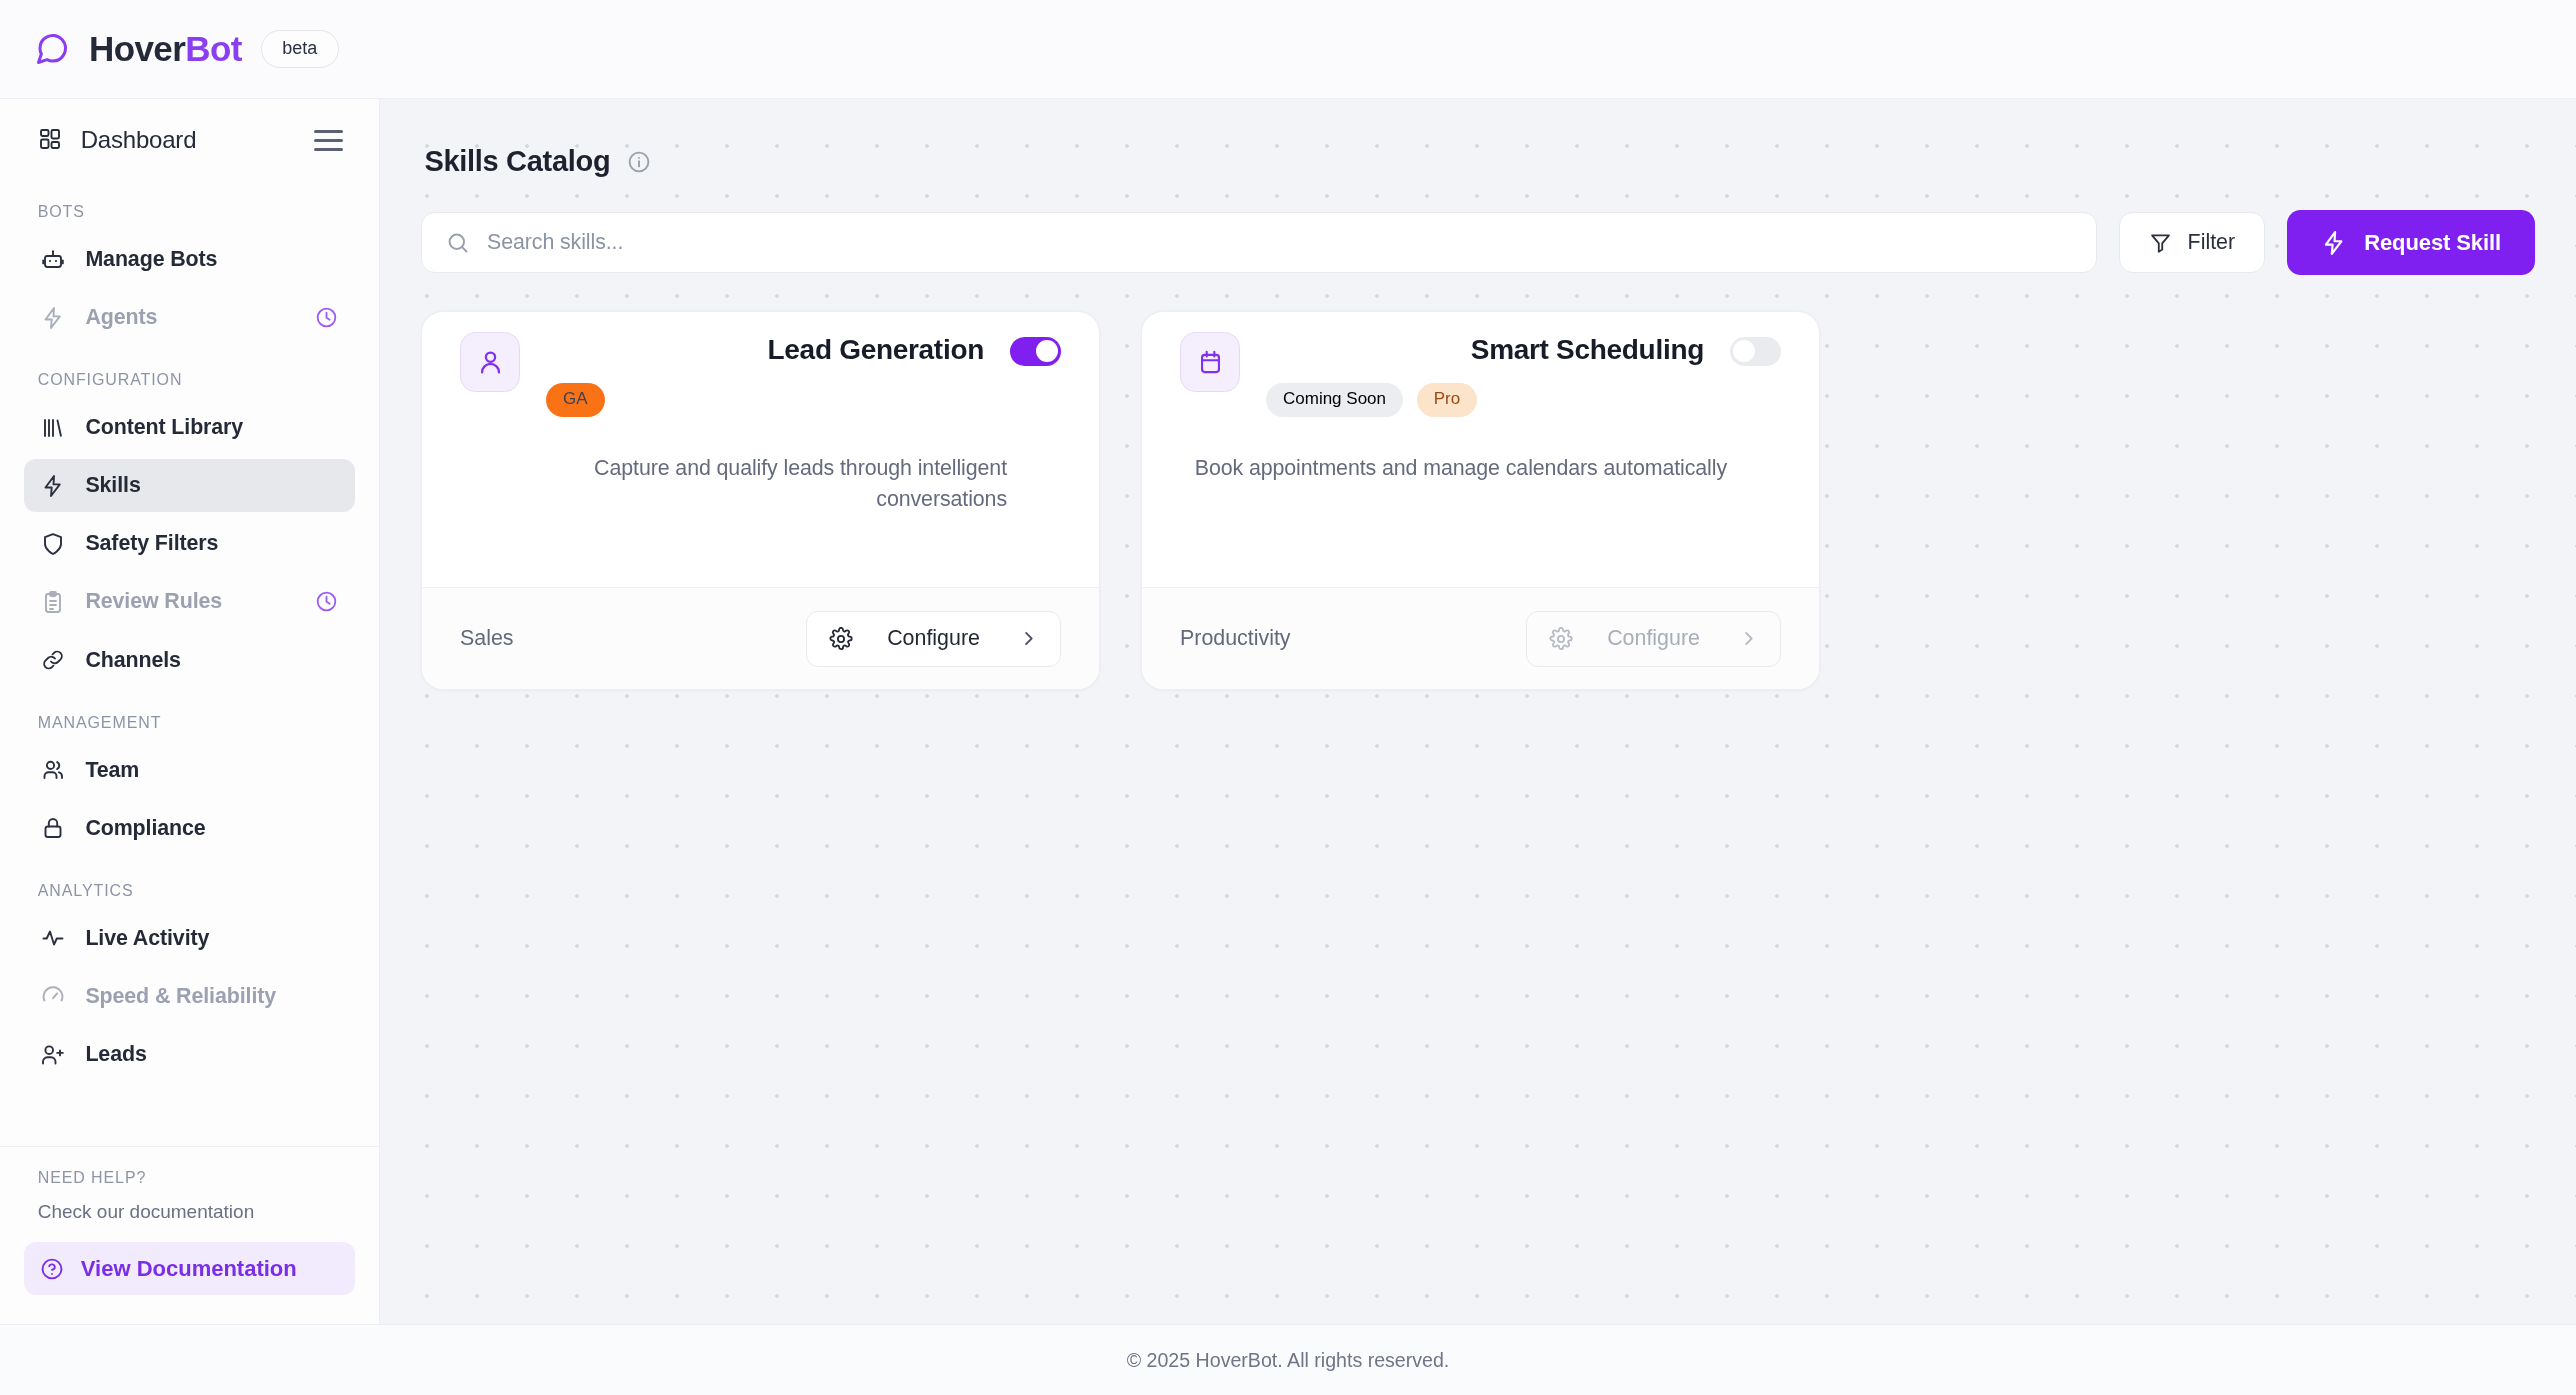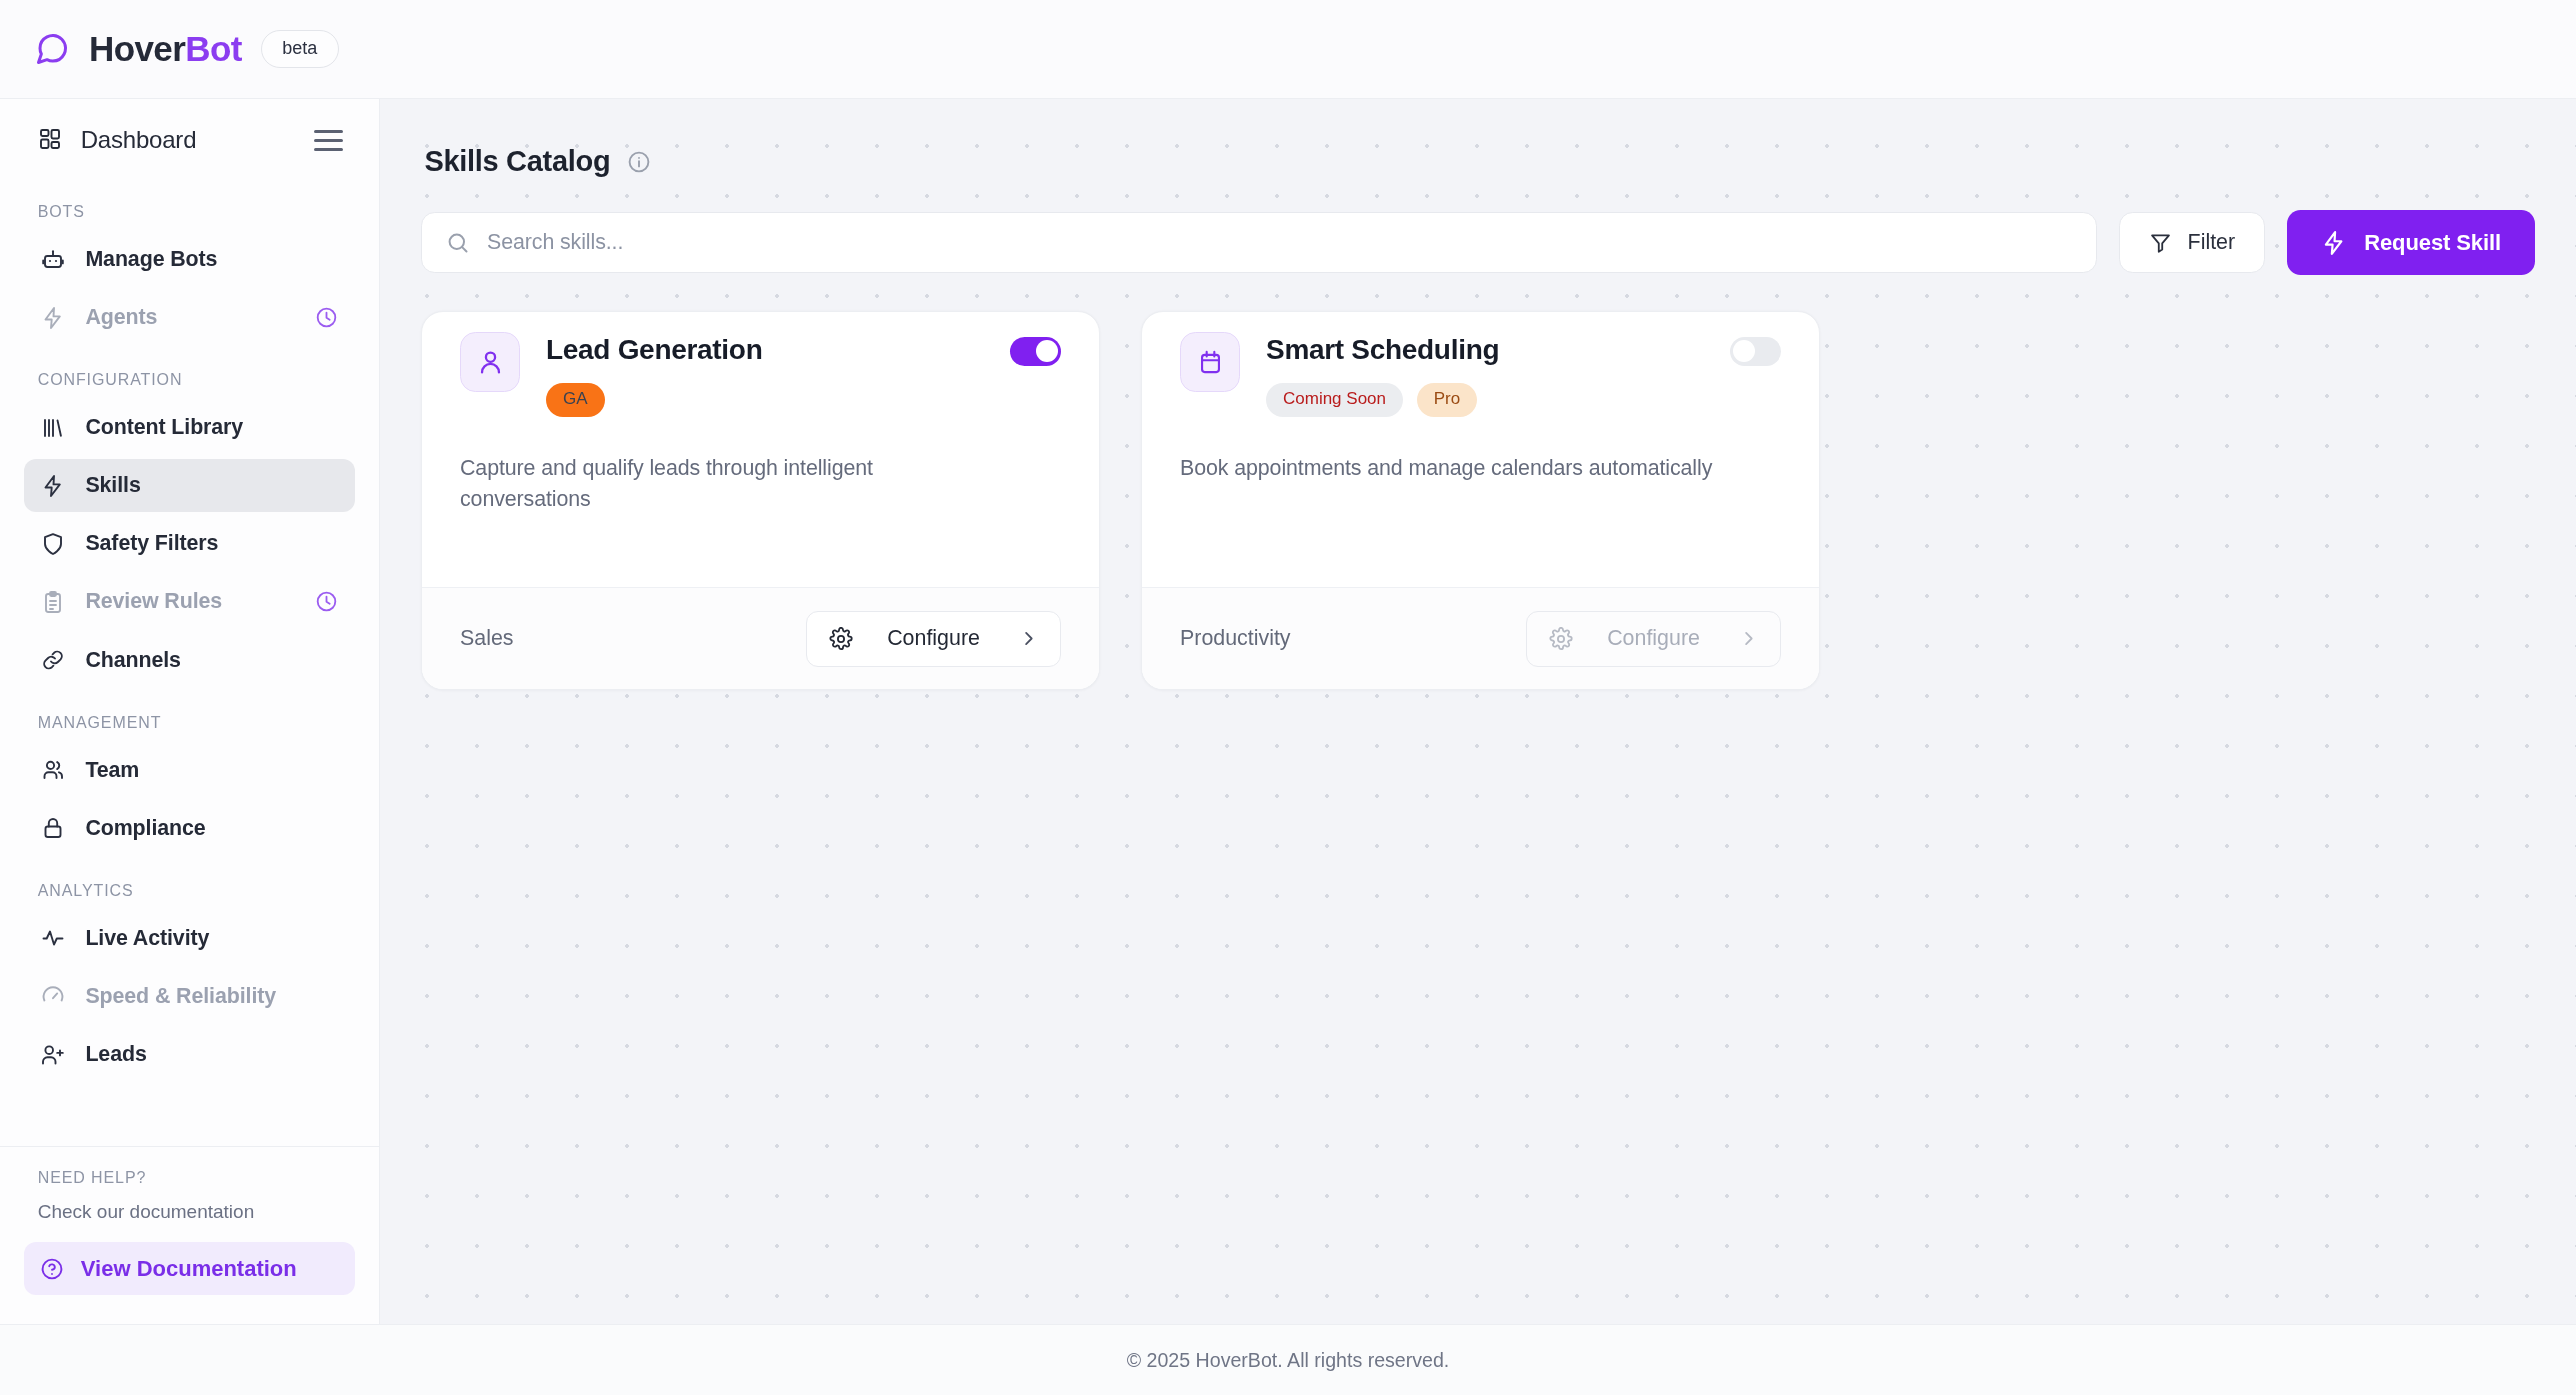--- a/index.html
+++ b/index.html
@@ -213,20 +213,21 @@
   
   .main {
     flex: 1;
     min-width: 0;
     background-color: #f3f4f8;
     background-image: radial-gradient(#d6d9e1 1.9px, transparent 1.9px);
     background-size: 50px 50px;
     background-position: 22px 22px;
     padding: 46px 41px 0 41px;
     overflow: hidden;
+    text-align: right;
   }
   .page-title-row {
     display: flex;
     align-items: center;
     gap: 17px;
     margin-bottom: 32px;
     padding-left: 3.4px;
   }
   .page-title {
     font-size: 29px;
@@ -327,21 +328,21 @@
   }
   .badges { display: flex; gap: 13.7px; align-items: center;}
   .badge {
     font-size: 17px;
     border-radius: 853px;
     padding: 7.7px 17px 9.4px;
     line-height: 1;
     white-space: nowrap;
   }
   .badge.ga    { background: #f97316; color: #3b4250; }
-  .badge.soon  { background: #ebedf0; color: #b91c1c; }
+  .badge.soon  { background: #ebedf0; color: #000000; }
   .badge.pro   { background: #fbe4c9; color: #9a4a12; }
 
   .toggle {
     width: 51px; height: 29px;
     border-radius: 853px;
     position: relative;
     flex: none;
     margin-top: 5.1px;
   }
   .toggle.on  { background: #8020f0; }

